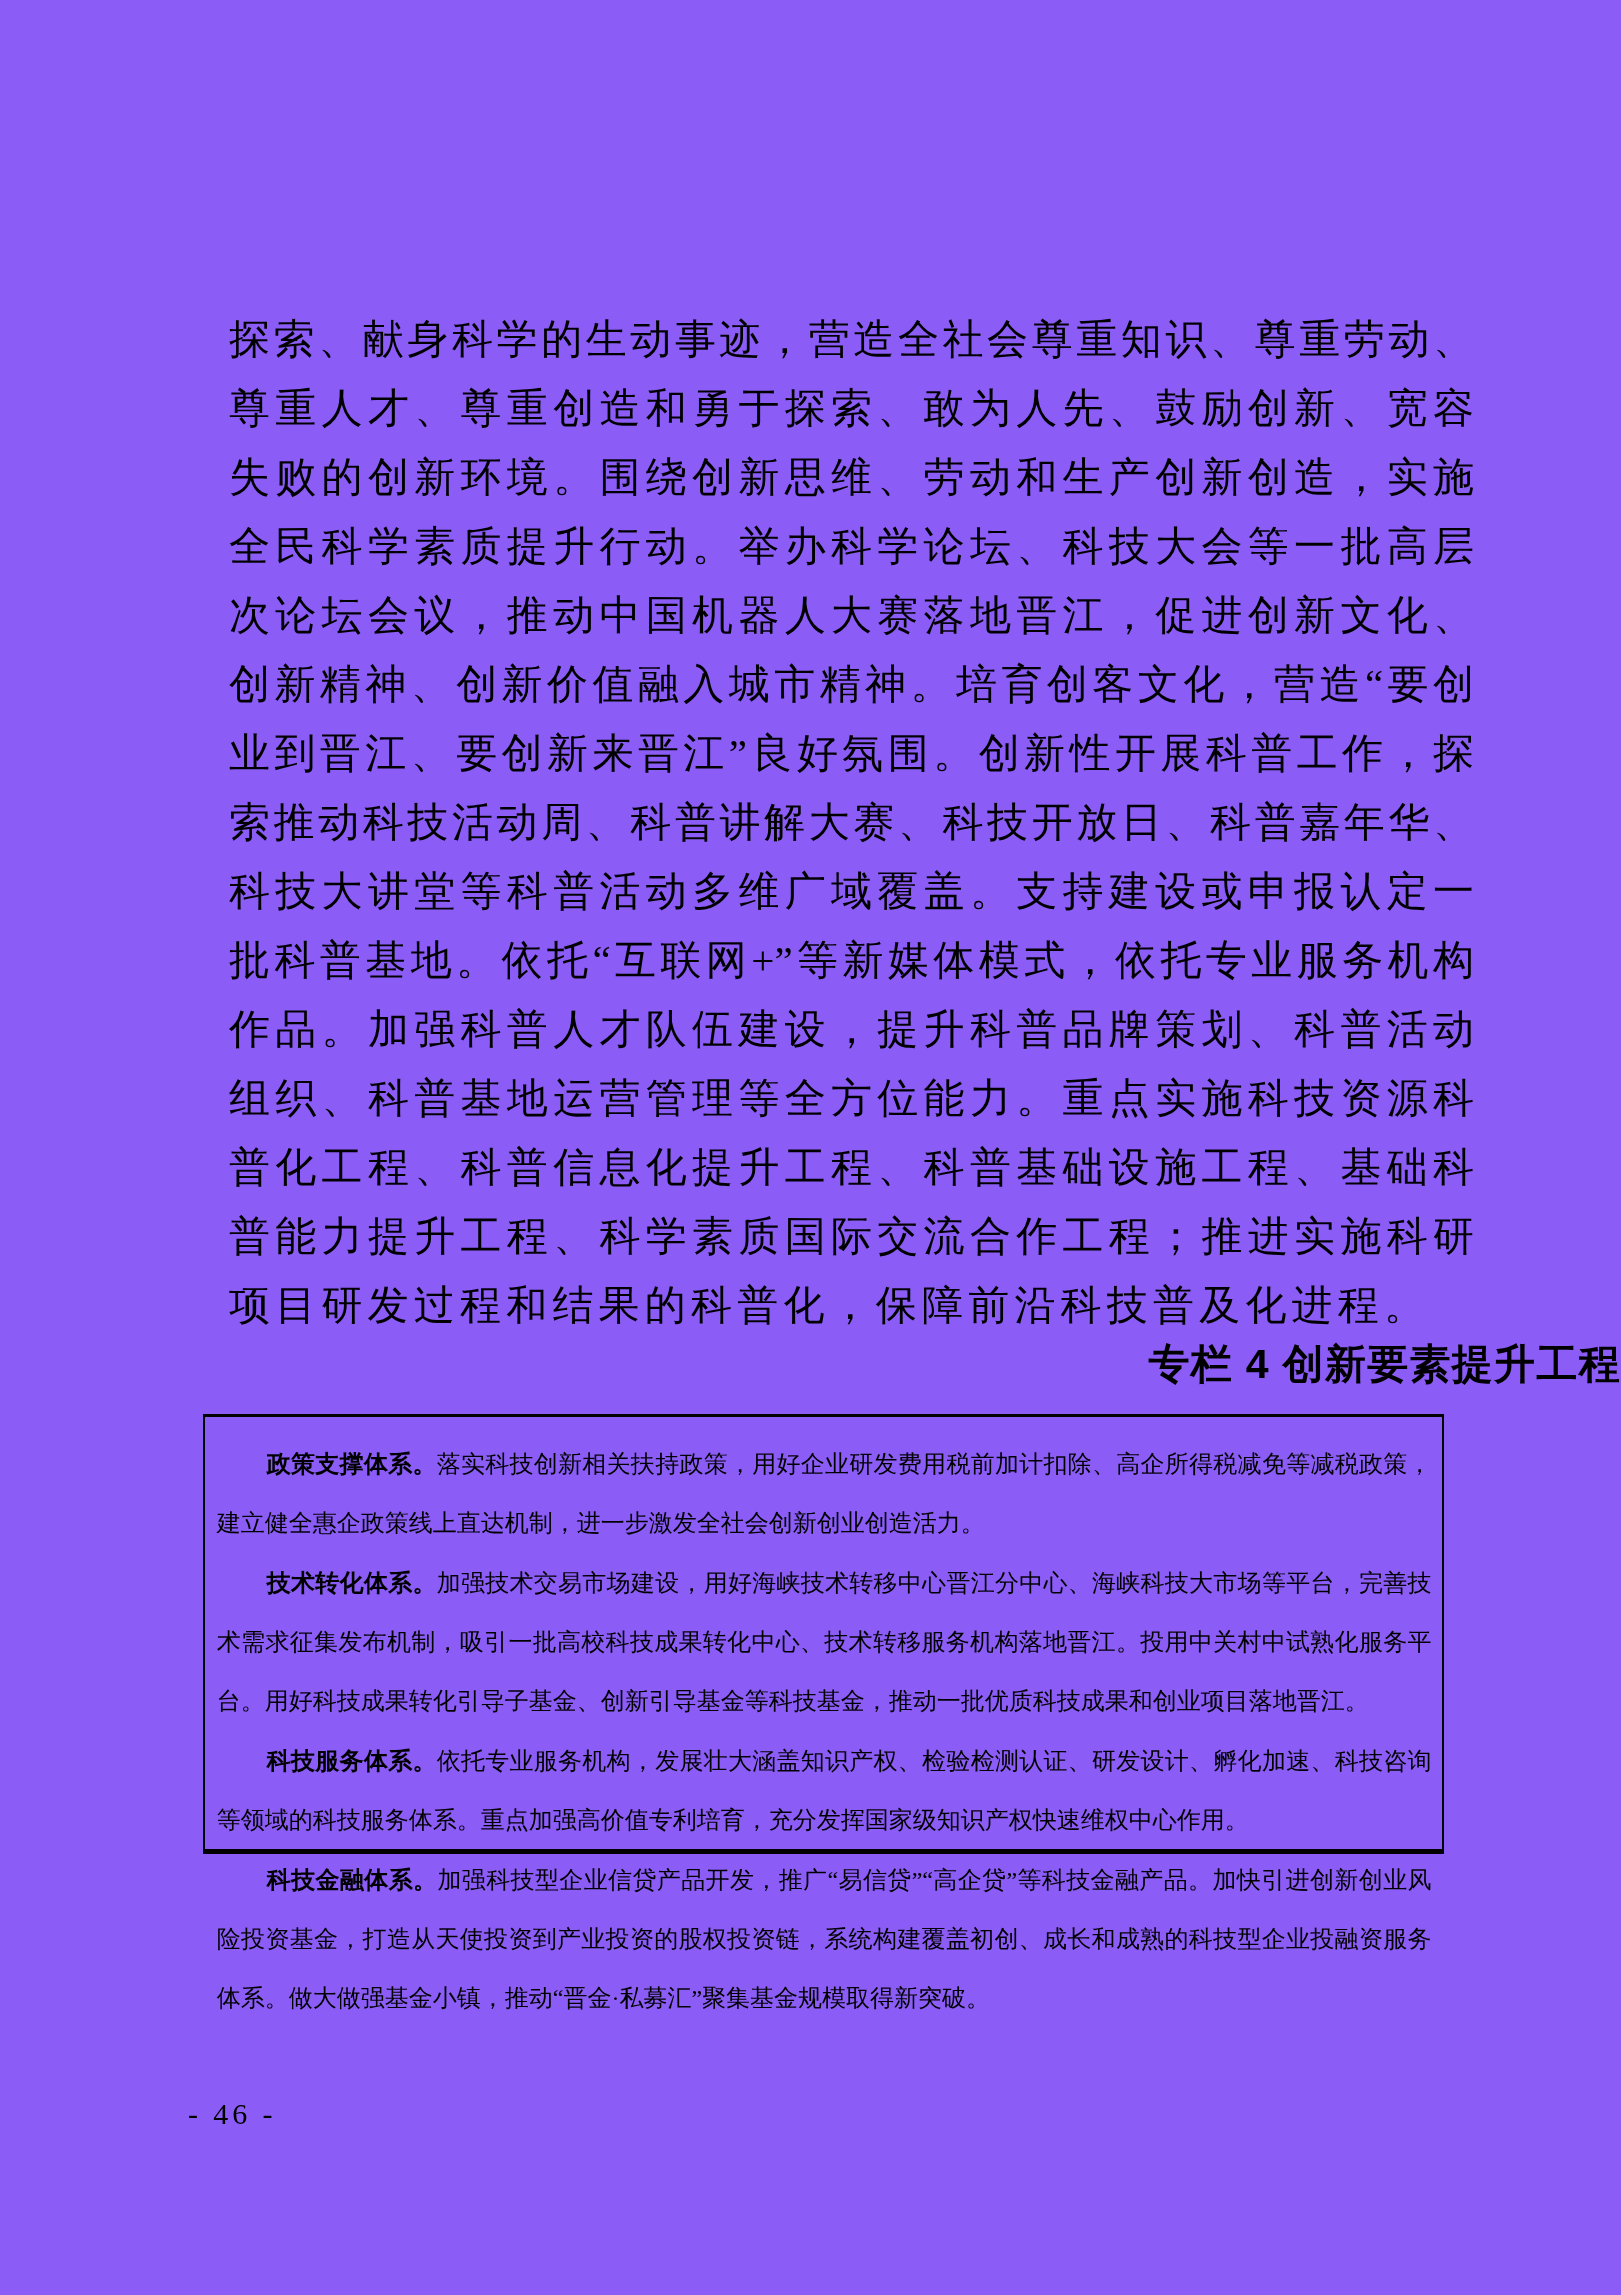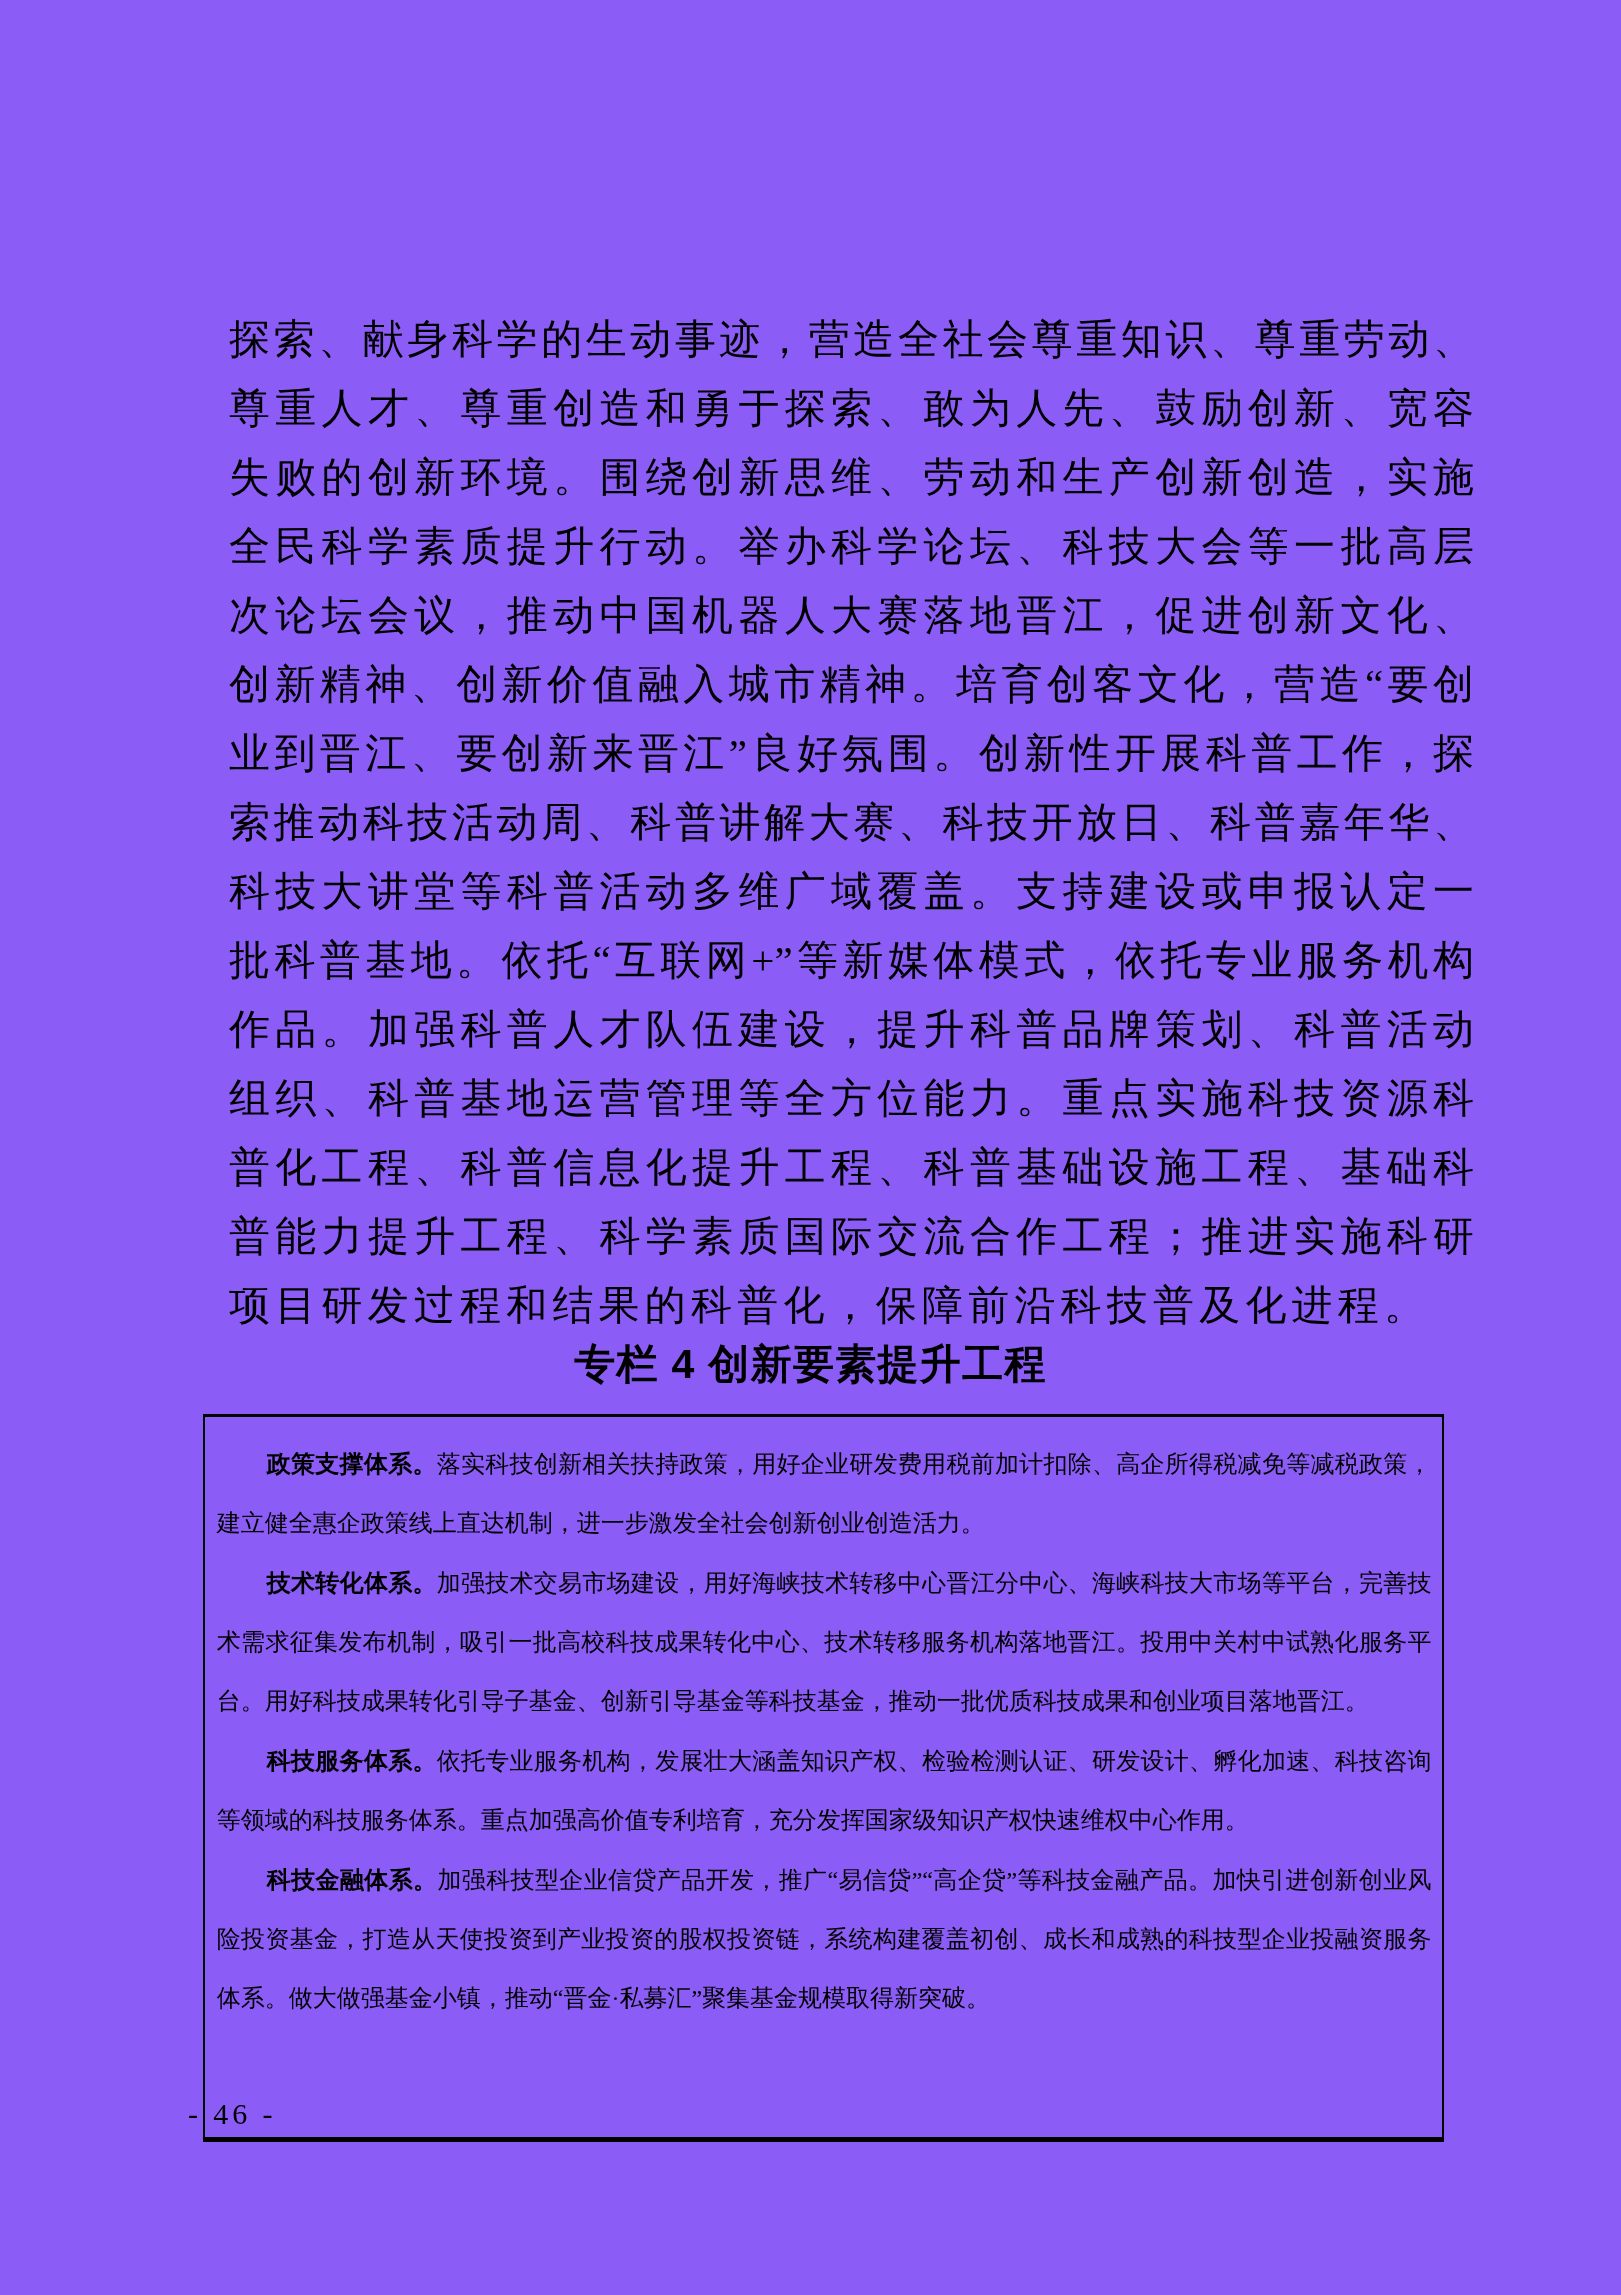--- a/index.html
+++ b/index.html
@@ -36,34 +36,34 @@
     text-align: left;
     text-align-last: left;
     letter-spacing: 5.2px;
   }
   
   .panel-title {
     position: absolute;
     left: 0;
     top: 1338px;
     width: 1621px;
-    text-align: center;
+    text-align: right;
     font-family: "Liberation Sans", sans-serif;
     font-weight: bold;
     font-size: 41px;
     line-height: 52px;
     letter-spacing: 1.3px;
   }
   
   .panel-box {
     position: absolute;
     left: 203px;
     top: 1414px;
     width: 1241px;
-    height: 728px;
+    height: 440px;
     border-top: 3.9px solid #000;
     border-left: 2.6px solid #000;
     border-right: 2.6px solid #000;
     border-bottom: 5.2px solid #000;
     box-sizing: border-box;
     padding: 17px 10.5px 19.7px 11.8px;
   }
   .panel-box p {
     margin: 0;
     font-size: 24px;

